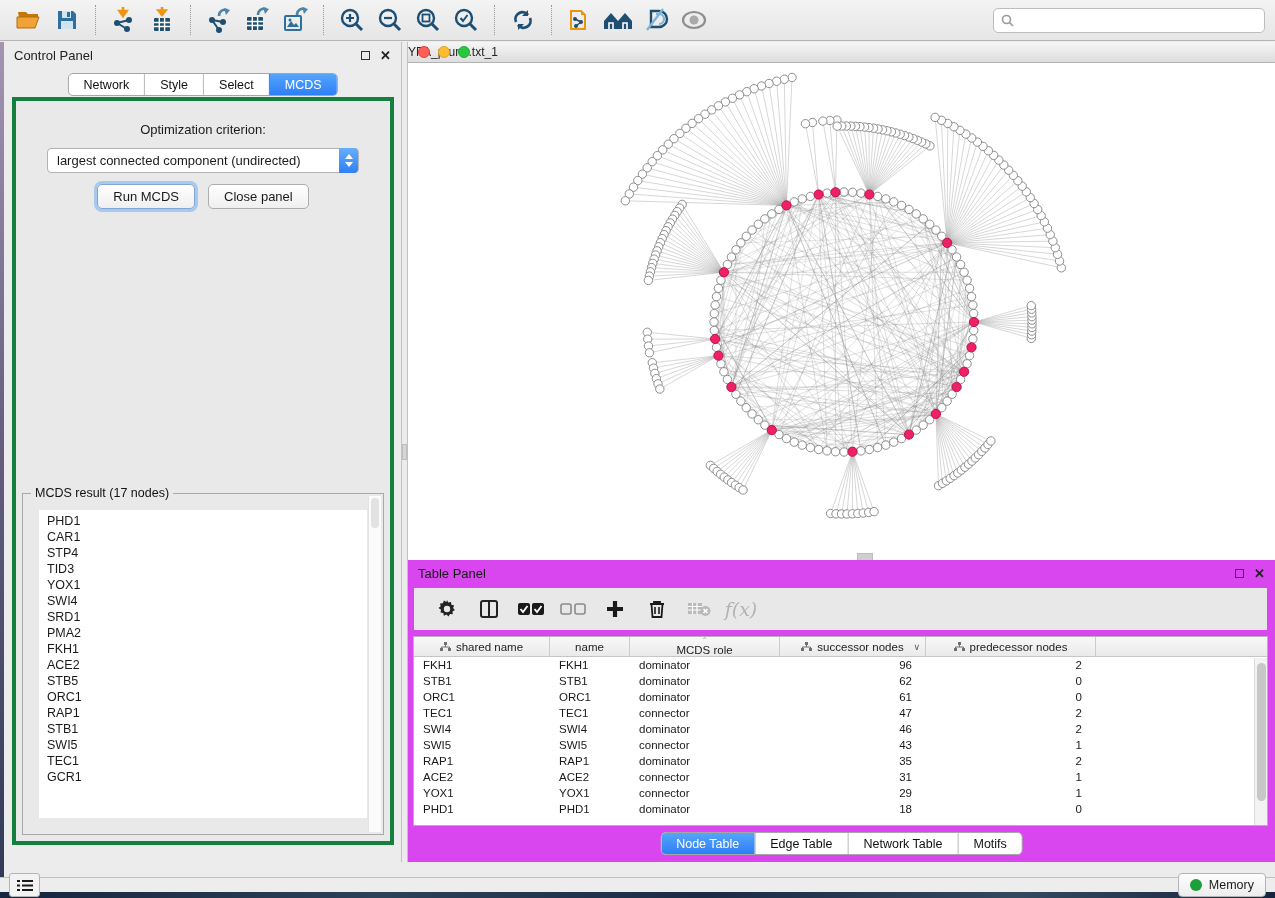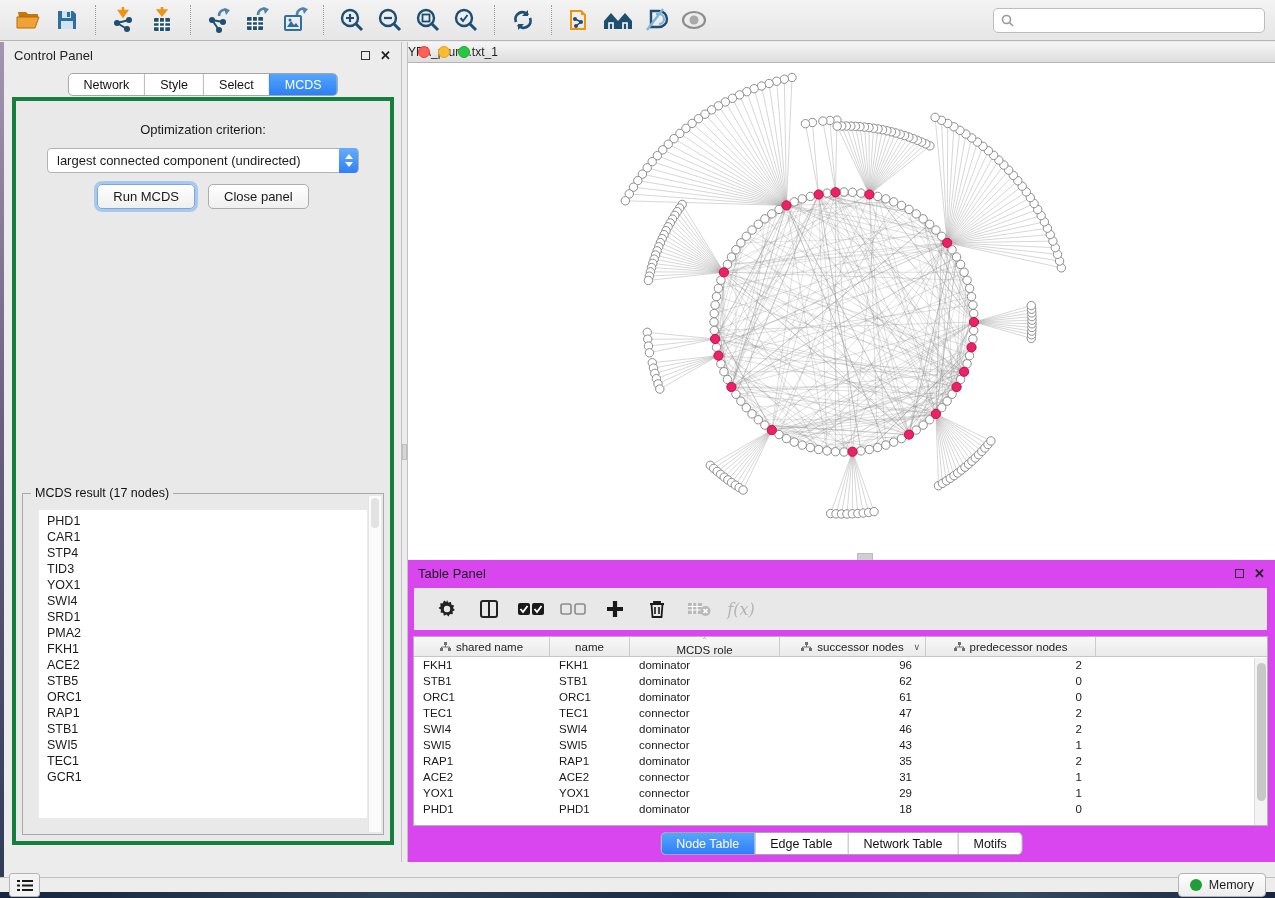--- a/index.html
+++ b/index.html
@@ -73,21 +73,21 @@
   .nw-canvas { position:relative; height:497px; background:#fff; overflow:hidden; }
   .hsplit-thumb { position:absolute; left:449px; bottom:-1px; width:16px; height:8px; background:#cfcfcf; border:1px solid #bcbcbc; }
 
   
   .table-panel { position:absolute; left:0; right:0; top:518px; bottom:0; background:#d946ef; }
   .tp-header { height:26px; display:flex; align-items:center; padding:0 10px; font-size:13px; }
   .tp-header .hdr-icons { margin-left:auto; display:flex; gap:10px; align-items:center; }
   .tp-toolbar { position:absolute; left:6px; right:8px; top:28px; height:42px; background:#e8e8e8;
     display:flex; align-items:center; gap:8px; padding-left:16px; }
   .tp-tool { width:34px; height:30px; display:flex; align-items:center; justify-content:center; }
-  .fx { font-family:"DejaVu Serif",serif; font-style:italic; font-size:16px; color:#b3b3b3; }
+  .fx { font-family:"DejaVu Serif",serif; font-style:italic; font-size:19px; color:#b3b3b3; }
 
   .table-wrap { position:absolute; left:5px; right:7px; top:76px; height:190px; background:#fff; border:1px solid #b2b2b2; overflow:hidden; }
   .thead { display:flex; height:20px; background:linear-gradient(#f8f8f8,#eaeaea); border-bottom:1px solid #c6c6c6; }
   .th { display:flex; align-items:center; justify-content:center; gap:5px; font-size:11.5px; color:#222;
     border-right:1px solid #cccccc; position:relative; flex:none; }
   .th .sort { position:absolute; right:5px; font-size:9px; color:#555; }
   .tr { display:flex; height:16px; }
   .td { font-size:11.5px; line-height:16px; flex:none; white-space:nowrap; overflow:hidden; }
   .td.txt { padding-left:9px; }
   .td.num { text-align:right; padding-right:14px; }

